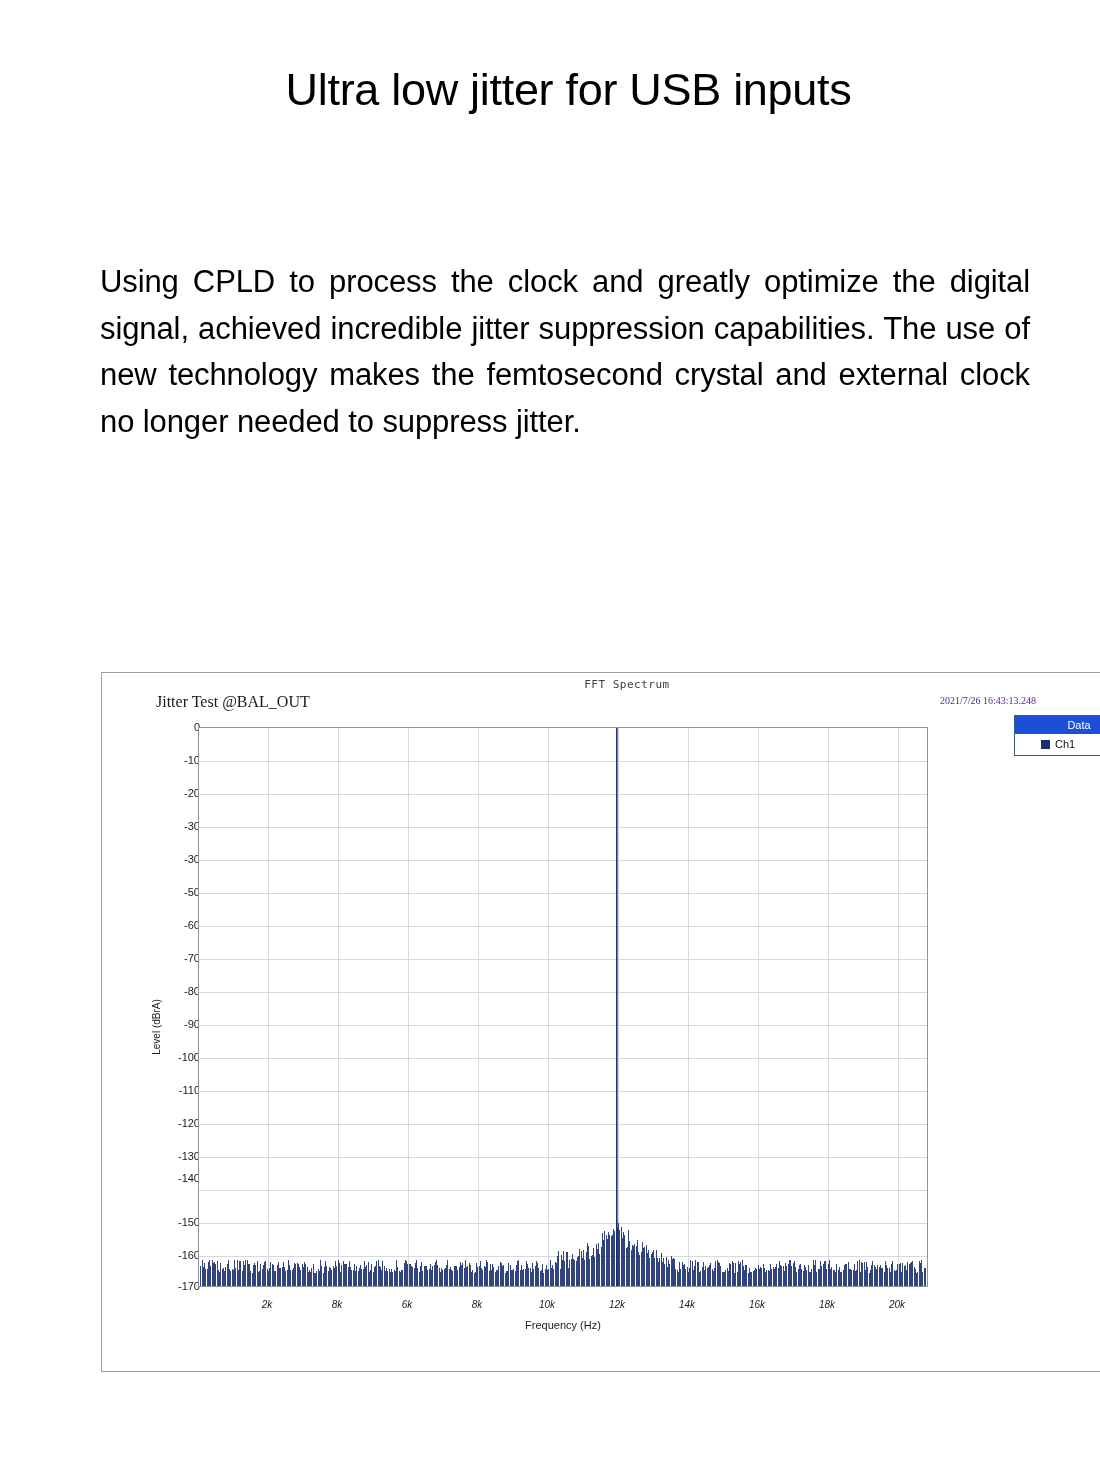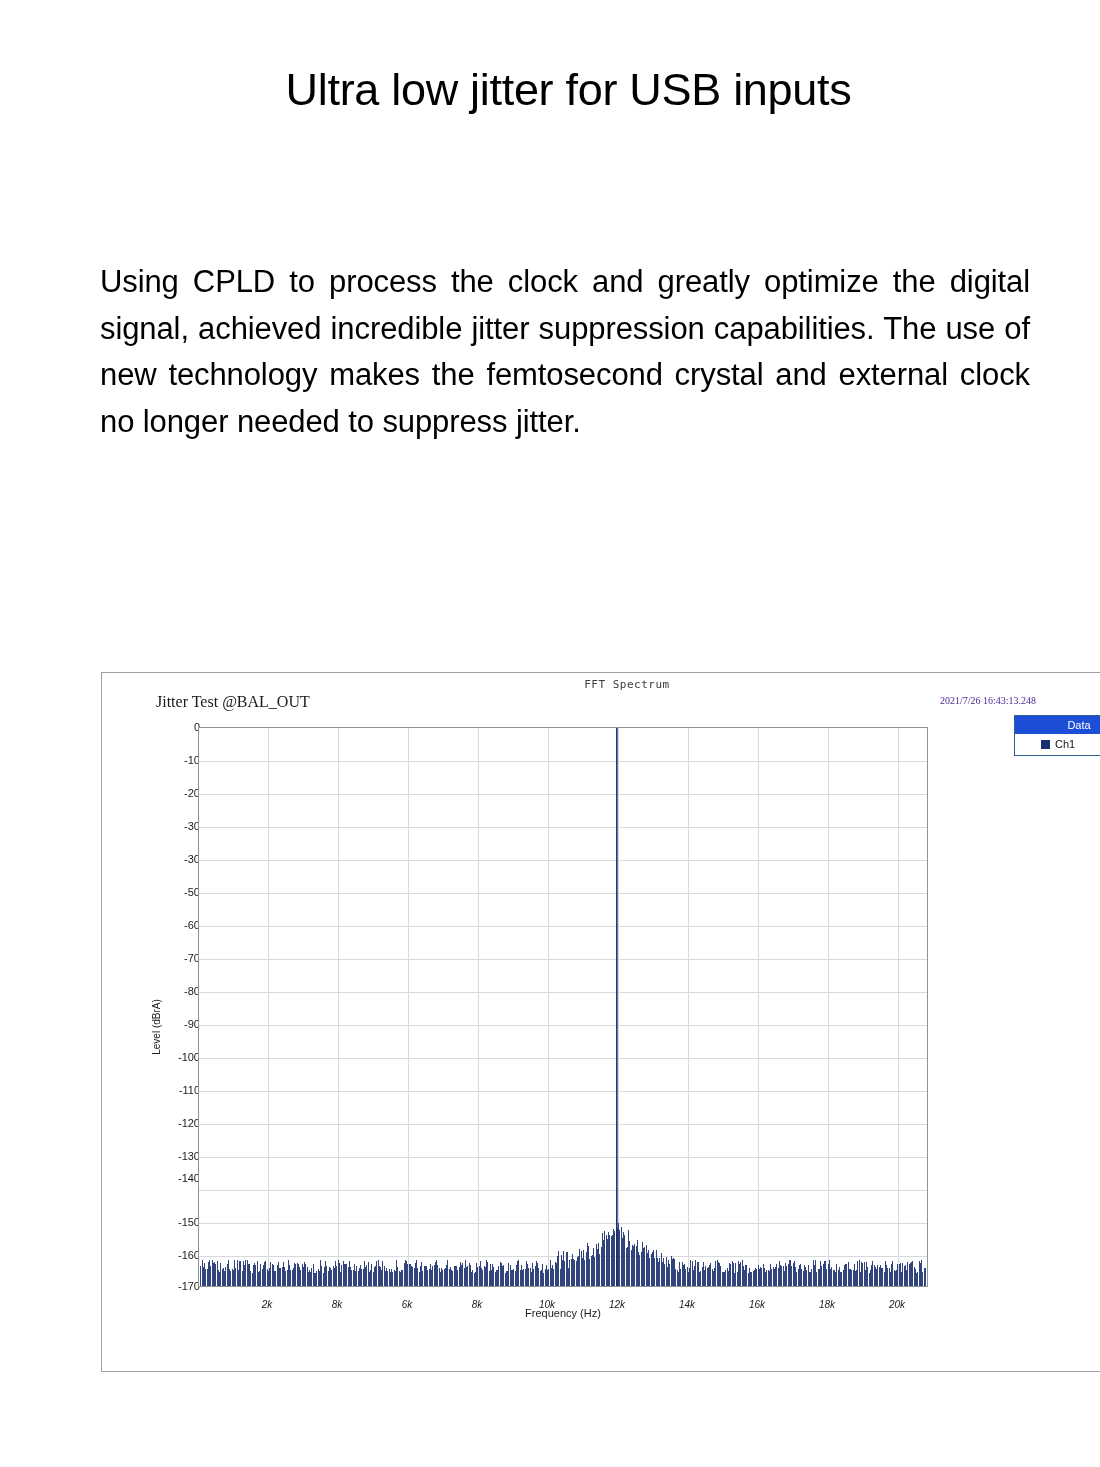--- a/index.html
+++ b/index.html
@@ -138,21 +138,21 @@
     position: absolute;
     top: 572px;
     font-size: 10px;
     color: #1a1a1a;
     transform: translateX(-50%);
     white-space: nowrap;
     font-style: italic;
   }
   .x-axis-label {
     position: absolute;
-    top: 580px;
+    top: 592px;
     left: 48px;
     width: 730px;
     text-align: center;
     font-size: 11px;
     color: #1a1a1a;
   }
   .trace-svg {
     position: absolute;
     left: 0; top: 0;
     width: 100%; height: 100%;

